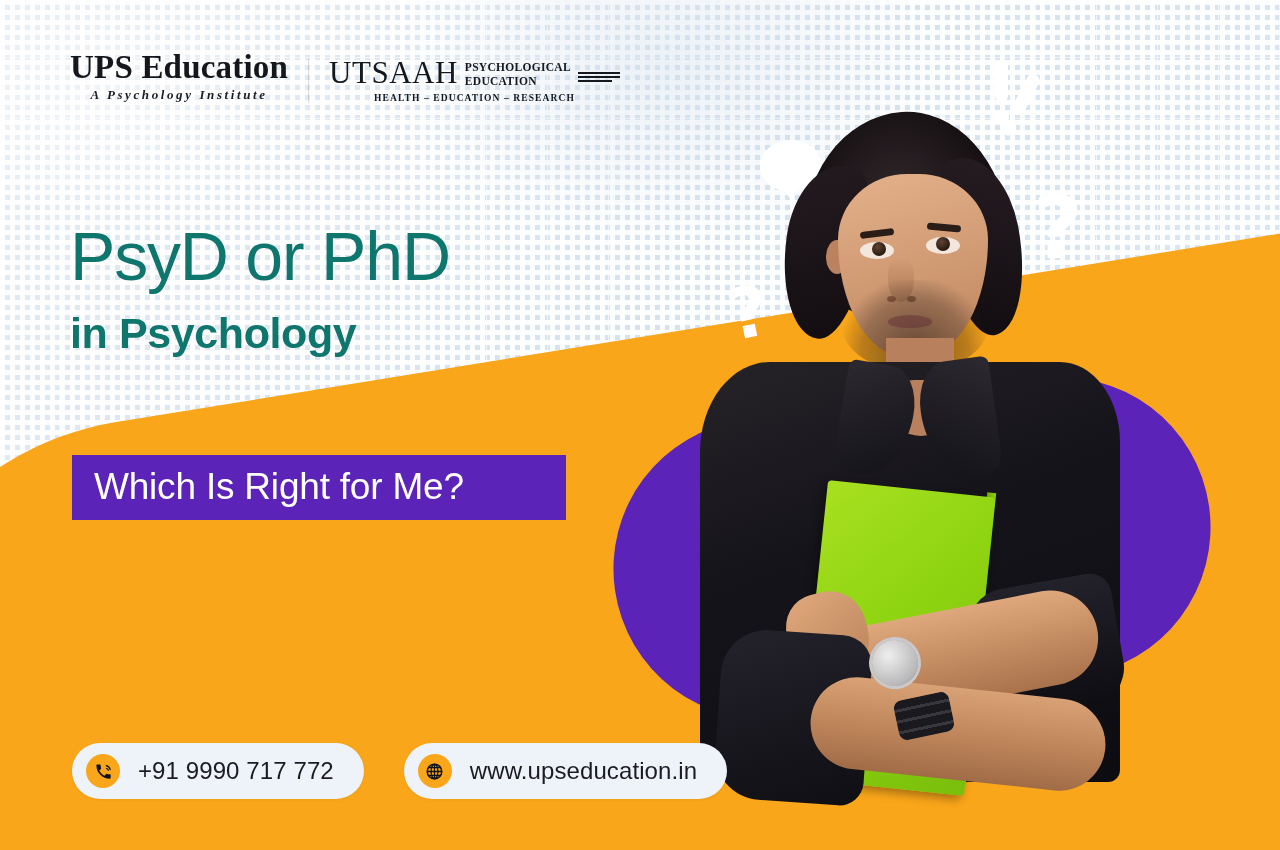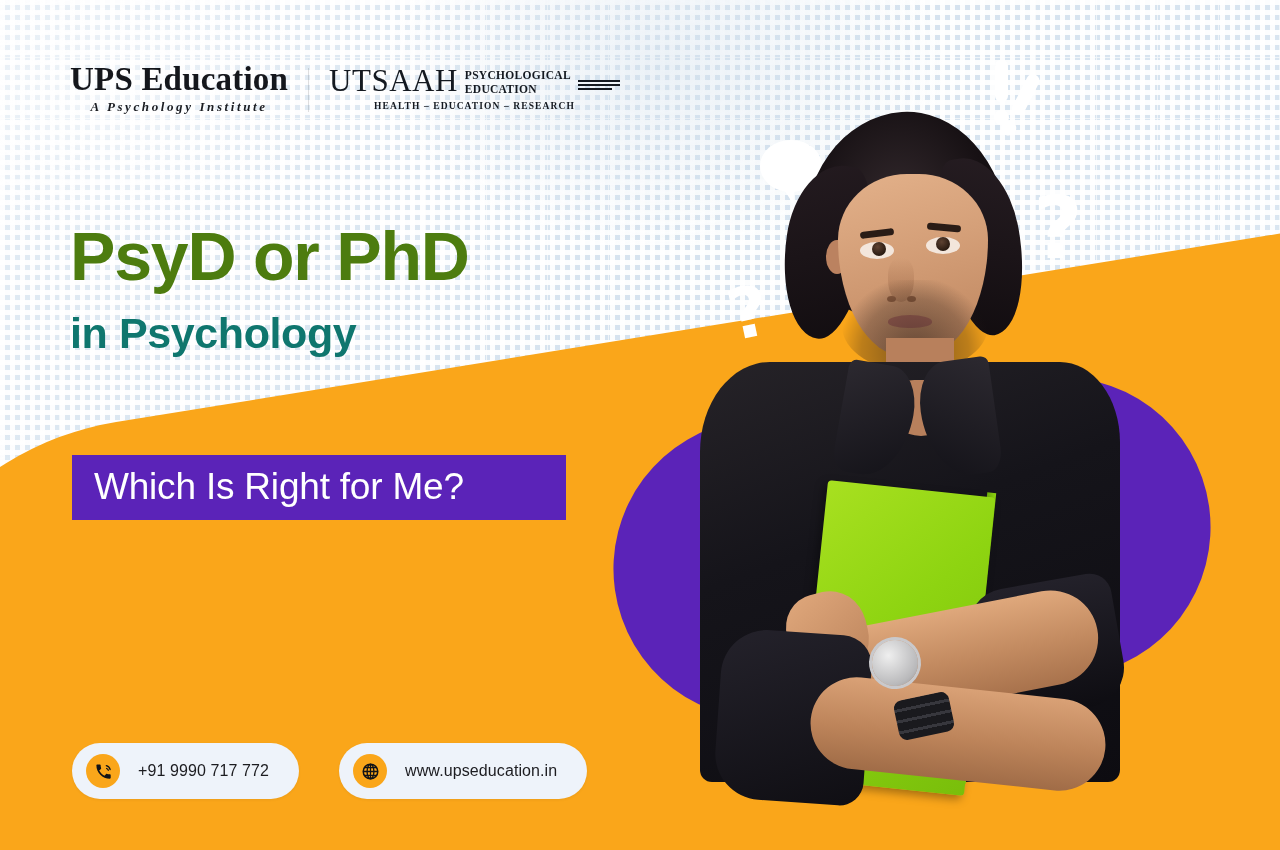--- a/index.html
+++ b/index.html
@@ -270,22 +270,22 @@
 
   .qmark {
     position:absolute;
     font-family:"DejaVu Sans", sans-serif;
     font-weight:700;
     color:#ffffff;
     line-height:1;
   }
 
   
-  .logos { position:absolute; left:70px; top:62px; display:flex;
-    align-items:center; gap:20px; }
+  .logos { position:absolute; left:70px; top:50px; display:flex;
+    align-items:flex-end; gap:20px; }
   .logo-ups { text-align:center; }
   .logo-ups .main {
     font-family:"Liberation Serif", serif;
     font-size:33px; font-weight:700; color:#15171c;
     letter-spacing:.2px; line-height:1.05;
   }
   .logo-ups .sub {
     font-family:"Liberation Serif", serif;
     font-style:italic; font-size:13px; font-weight:700;
     color:#1b1d22; letter-spacing:2.6px; margin-top:2px;
@@ -311,21 +311,21 @@
   .logo-utsaah .lines i:nth-child(3){ width:34px; }
   .logo-utsaah .tagline {
     font-family:"Liberation Serif", serif;
     font-size:9.5px; font-weight:700; color:#141920;
     letter-spacing:1.1px; text-align:center; margin-top:5px;
   }
 
   
   .headline { position:absolute; left:70px; top:222px; }
   .h-line1 {
-    font-size:68px; font-weight:700; color:#4d7c0f;
+    font-size:68px; font-weight:400; color:#0f766e;
     letter-spacing:-1.2px; line-height:1;
   }
   .h-line2 {
     font-size:43px; font-weight:700; color:#0f766e;
     letter-spacing:-.4px; line-height:1; margin-top:22px;
   }
   .h-band {
     position:absolute; left:2px; top:233px;
     background:#5b23b8;
     padding:13px 22px 15px 22px;
@@ -346,21 +346,21 @@
     padding:0 30px 0 14px;
     box-shadow:0 1px 3px rgba(0,0,0,.06);
   }
   .pill .ico {
     width:34px; height:34px; border-radius:50%;
     background:#faa61a;
     display:flex; align-items:center; justify-content:center;
     flex:0 0 auto;
   }
   .pill .txt {
-    font-size:16px; font-weight:400; color:#1c1c20;
+    font-size:24px; font-weight:400; color:#1c1c20;
     letter-spacing:.1px; white-space:nowrap;
   }
 </style>
 </head>
 <body>
 
 <div id="stage">
 
   <div class="bg-base"></div>
   <div class="bg-grid"></div>

